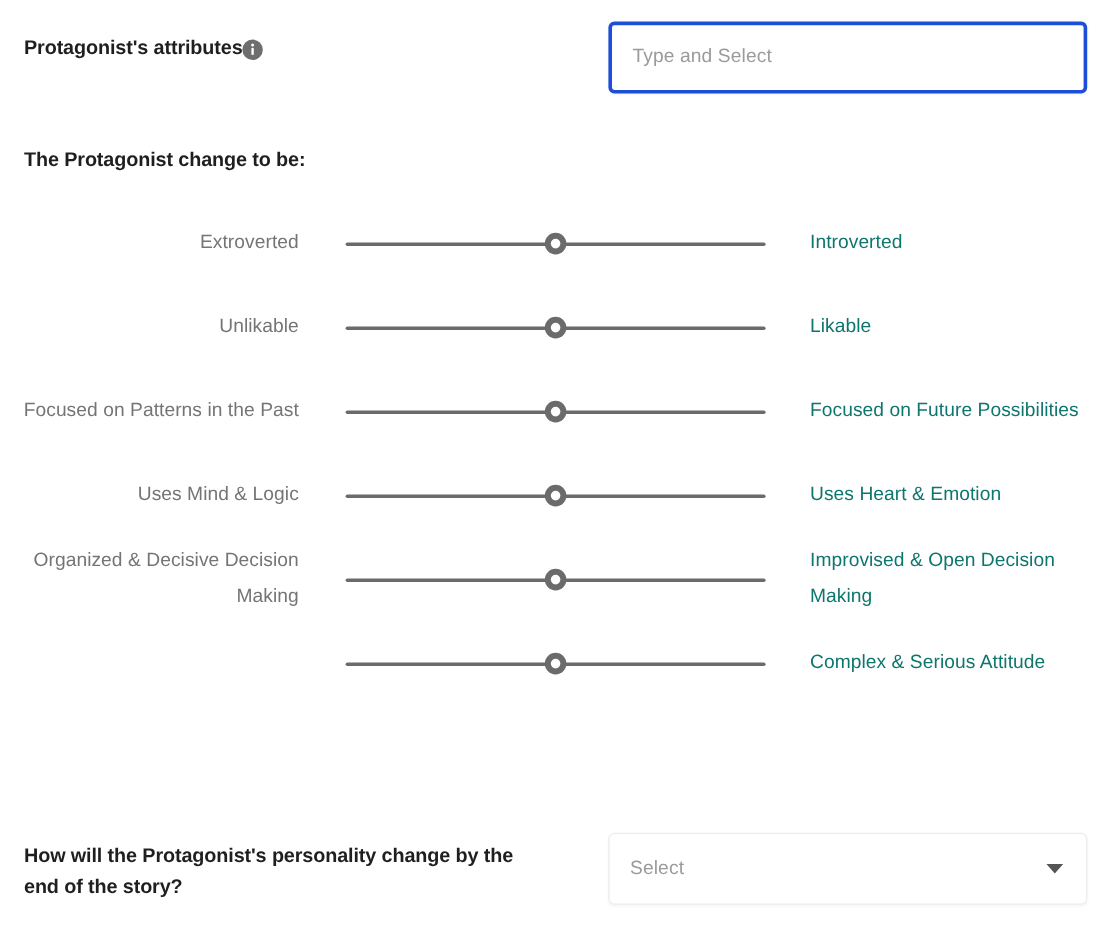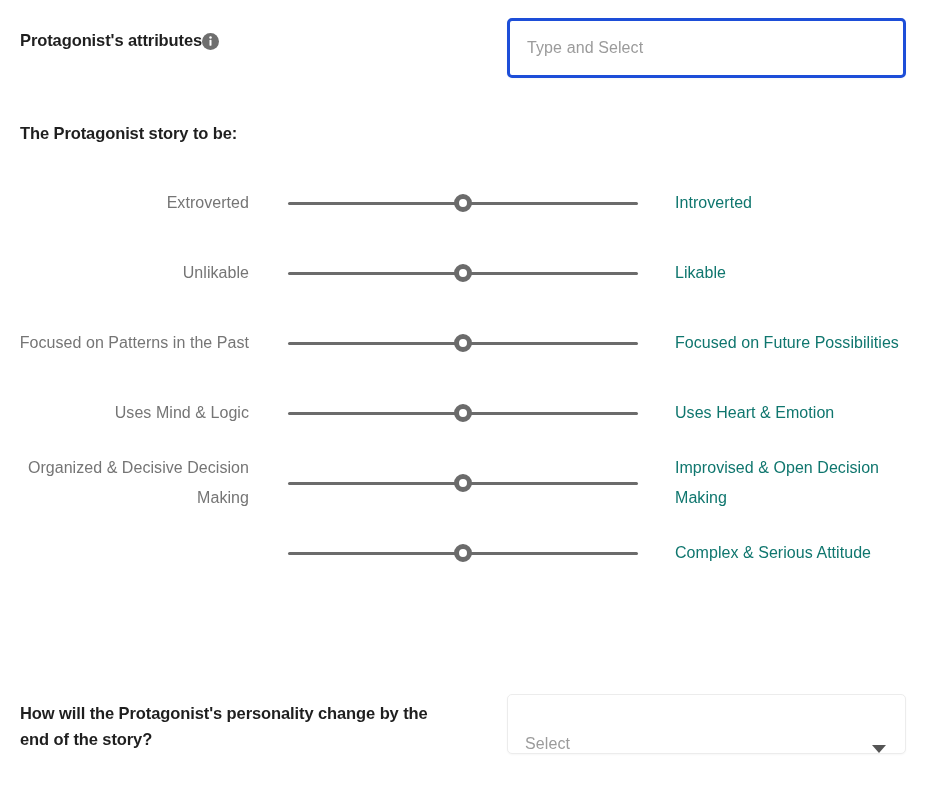--- a/index.html
+++ b/index.html
@@ -171,21 +171,21 @@
     position: absolute;
     left: 507px;
     top: 694px;
     width: 399px;
     height: 60px;
     background: #ffffff;
     border: 1px solid #ececec;
     border-radius: 5px;
     box-shadow: 0 1px 2px rgba(0,0,0,0.035);
     display: flex;
-    align-items: flex-end;
+    align-items: center;
     padding: 0 17px;
     cursor: pointer;
   }
   .change-select .select-value {
     font-size: 16px;
     color: #9b9b9b;
     letter-spacing: 0.1px;
     flex: 1;
   }
   .chevron-down {
@@ -212,21 +212,21 @@
       </svg>
     </span>
   </div>
 
   <div class="type-select-input">
     <span class="placeholder-text">Type and Select</span>
   </div>
 
 </div>
 
-<div class="section-heading">The Protagonist story to be:</div>
+<div class="section-heading">The Protagonist change to be:</div>
 
 <div id="slider-rows">
     <div class="slider-row">
       <div class="left-label">Extroverted</div>
       <div class="slider-control">
         <div class="track"></div>
         <div class="thumb" style="left: 50%;"></div>
       </div>
       <div class="right-label">Introverted</div>
     </div>

